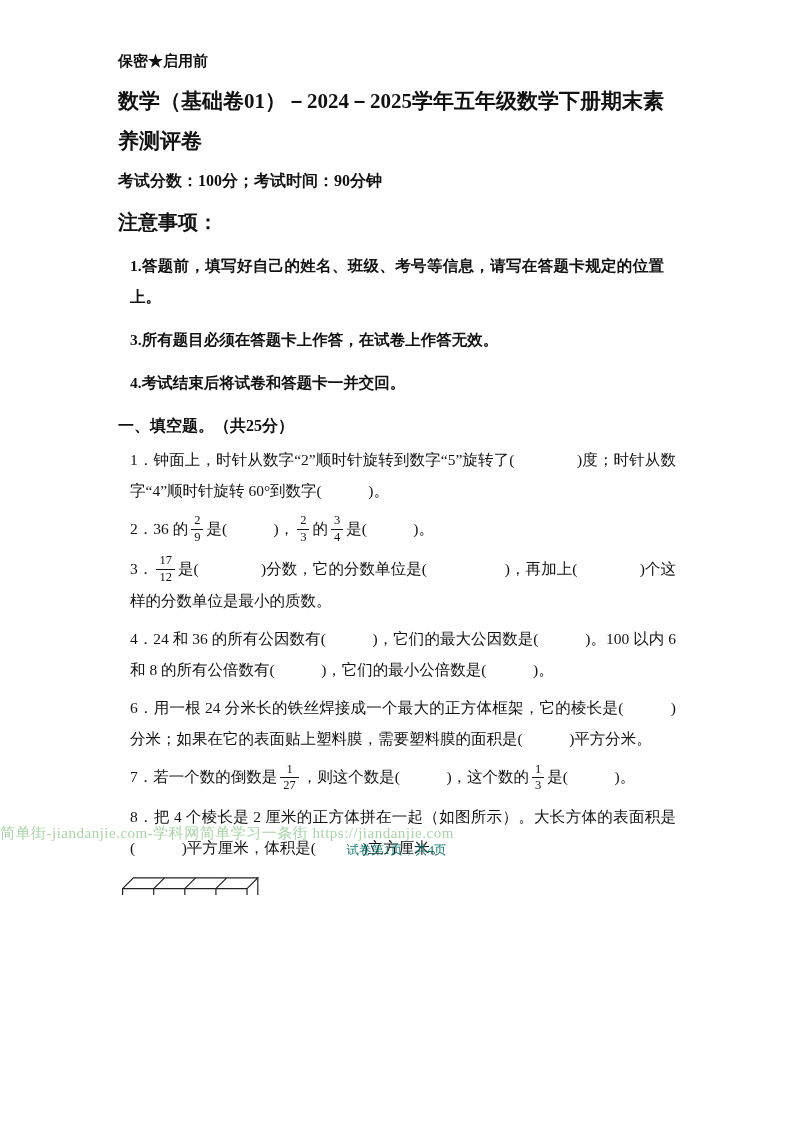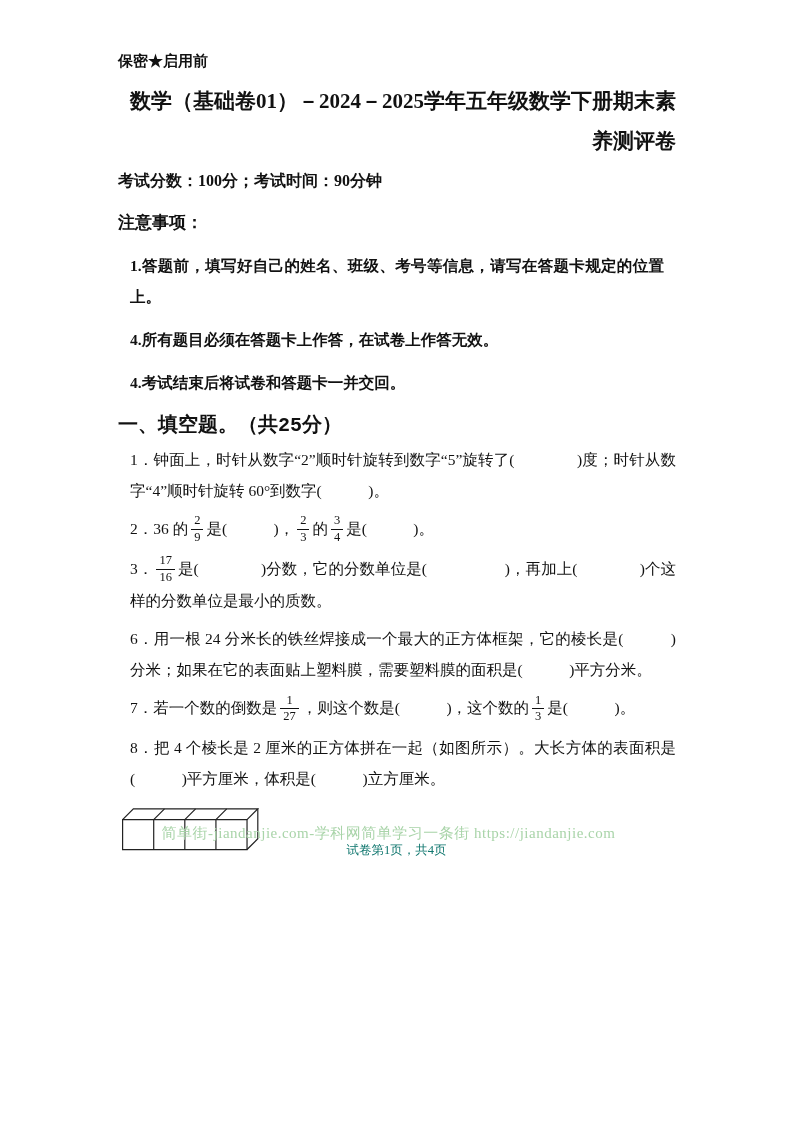--- a/index.html
+++ b/index.html
@@ -17,49 +17,48 @@
     overflow: hidden;
   }
   .notice {
     font-size: 15px;
     font-weight: 700;
     margin: 0 0 10px 0;
   }
   .title {
     font-size: 21px;
     font-weight: 700;
-    text-align: right;
+    text-align: left;
     line-height: 40px;
     margin: 0 0 6px 0;
   }
   .exam-info {
     font-size: 16px;
     font-weight: 700;
     text-align: left;
     margin: 0 0 12px 0;
     line-height: 28px;
   }
   .notes-heading {
-    font-size: 17px;
+    font-size: 20px;
     font-weight: 700;
     line-height: 31px;
   }
   .note {
     font-size: 15.5px;
     font-weight: 700;
     line-height: 31px;
     margin: 12px;
     text-align: justify;
   }
   .section-heading {
-    font-size: 20px;
+    font-size: 16px;
     font-weight: 700;
     line-height: 32px;
     margin: 2px 0 2px 0;
-    font-family: Liberation Mono, monospace;
   }
   .question {
     font-size: 15.5px;
     font-weight: 400;
     line-height: 31px;
     margin: 0 0 7px 12px;
     text-align: justify;
   }
   .frac {
     display: inline-block;
@@ -75,21 +74,20 @@
   .frac .den { display: block; padding: 1px 3px 0 3px; }
   .cubes {
     display: block;
     margin: 14px 0 0 4px;
   }
   .footer-watermark {
     position: absolute;
     left: 0;
     right: 16px;
     bottom: 52px;
-    text-align: center;
     font-size: 15px;
     color: #a9d4a9;
     letter-spacing: 0.5px;
     white-space: nowrap;
   }
   .footer-pageinfo {
     position: absolute;
     left: 0;
     right: 0;
     bottom: 36px;
@@ -105,30 +103,31 @@
 
   <div class="notice">保密★启用前</div>
 
   <h1 class="title">数学（基础卷01）－2024－2025学年五年级数学下册期末素养测评卷</h1>
 
   <div class="exam-info">考试分数：100分；考试时间：90分钟</div>
 
   <div class="notes">
     <div class="notes-heading">注意事项：</div>
     <p class="note">1.答题前，填写好自己的姓名、班级、考号等信息，请写在答题卡规定的位置上。</p>
-    <p class="note">4.所有题目必须在答题卡上作答，在试卷上作答无效。</p>
+    <p class="note">3.所有题目必须在答题卡上作答，在试卷上作答无效。</p>
     <p class="note">4.考试结束后将试卷和答题卡一并交回。</p>
   </div>
 
   <div class="section-heading">一、填空题。（共25分）</div>
 
   <div class="questions">
       <p class="question">1．钟面上，时针从数字“2”顺时针旋转到数字“5”旋转了(　　　　)度；时针从数字“4”顺时针旋转 60°到数字(　　　)。</p>
       <p class="question">2．36 的<span class="frac"><span class="num">2</span><span class="den">9</span></span>是(　　　)，<span class="frac"><span class="num">2</span><span class="den">3</span></span>的<span class="frac"><span class="num">3</span><span class="den">4</span></span>是(　　　)。</p>
-      <p class="question">3．<span class="frac"><span class="num">17</span><span class="den">16</span></span>是(　　　　)分数，它的分数单位是(　　　　　)，再加上(　　　　)个这样的分数单位是最小的质数。</p>
+      <p class="question">3．<span class="frac"><span class="num">17</span><span class="den">12</span></span>是(　　　　)分数，它的分数单位是(　　　　　)，再加上(　　　　)个这样的分数单位是最小的质数。</p>
+      <p class="question">4．24 和 36 的所有公因数有(　　　)，它们的最大公因数是(　　　)。100 以内 6 和 8 的所有公倍数有(　　　)，它们的最小公倍数是(　　　)。</p>
       <p class="question">6．用一根 24 分米长的铁丝焊接成一个最大的正方体框架，它的棱长是(　　　)分米；如果在它的表面贴上塑料膜，需要塑料膜的面积是(　　　)平方分米。</p>
       <p class="question">7．若一个数的倒数是<span class="frac"><span class="num">1</span><span class="den">27</span></span>，则这个数是(　　　)，这个数的<span class="frac"><span class="num">1</span><span class="den">3</span></span>是(　　　)。</p>
       <p class="question">8．把 4 个棱长是 2 厘米的正方体拼在一起（如图所示）。大长方体的表面积是(　　　)平方厘米，体积是(　　　)立方厘米。</p>
     </div>
 
   <svg class="cubes" width="137" height="43" viewBox="0 0 114.5 35.5" fill="none" stroke="#222" stroke-width="1" stroke-linejoin="miter">
 
     <path d="M0.5,9.5 H104.5 V34.5 H0.5 Z"></path>
 
     <path d="M26.5,9.5 V34.5 M52.5,9.5 V34.5 M78.5,9.5 V34.5"></path>

